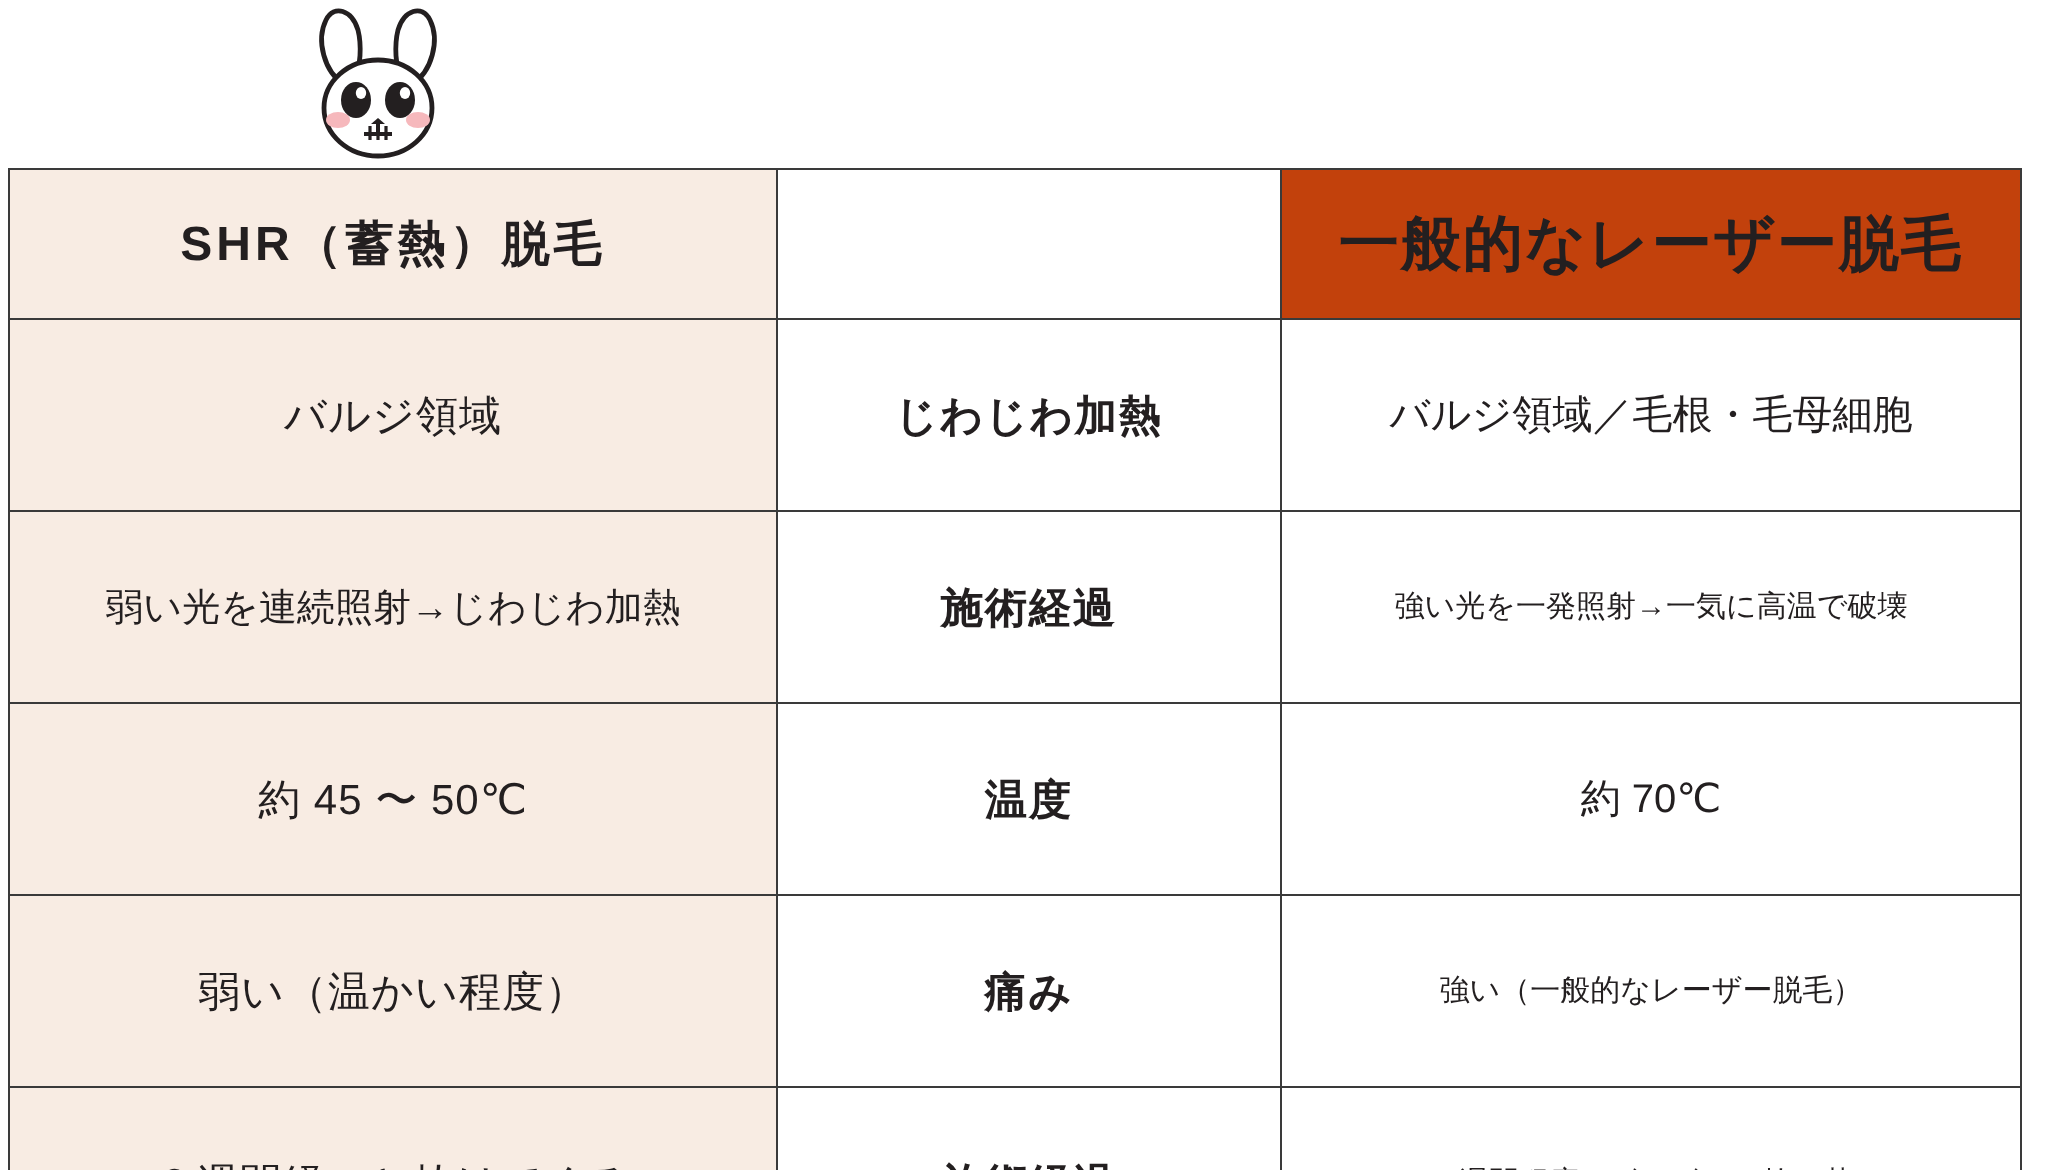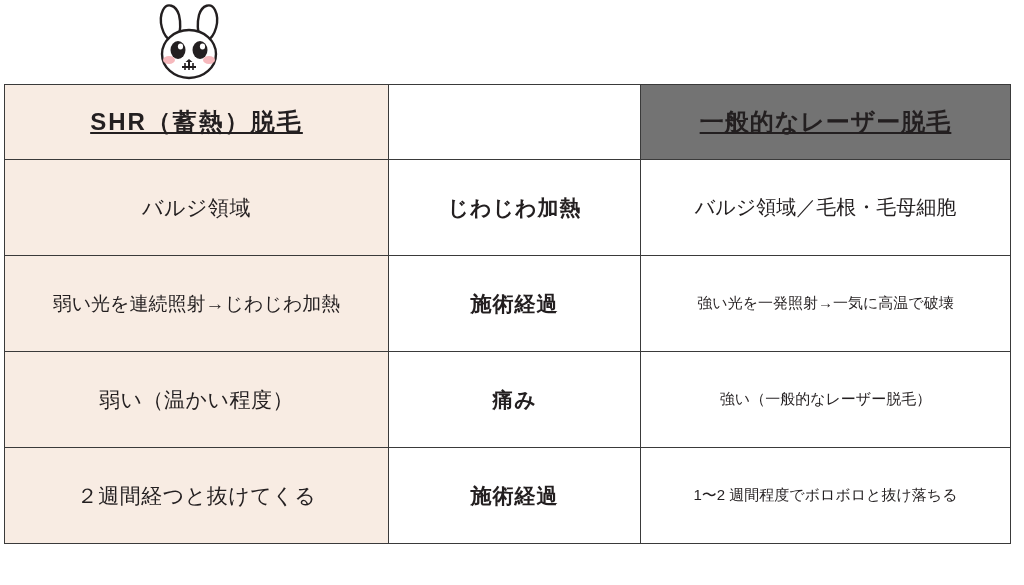--- a/index.html
+++ b/index.html
@@ -73,37 +73,36 @@
   td.right.small {
     font-size: 15px;
   }
   td.right.xsmall {
     font-size: 15px;
   }
 
   
   tr.head td {
     height: 72px;
-    text-decoration: underline;
   }
   td.head-left {
     background: #f8ece3;
     color: #e6833c;
     font-weight: bold;
     font-size: 24px;
     letter-spacing: 2px;
   }
   td.head-mid {
     background: #ffffff;
   }
   td.head-right {
-    background: #737373;
+    background: #c2410c;
     color: #231f20;
     font-weight: bold;
-    font-size: 24px;
+    font-size: 30px;
     letter-spacing: 1px;
   }
 
   tr.body-row td {
     height: 83px;
   }
 </style>
 </head>
 <body>
 
@@ -151,20 +150,25 @@
         <td class="mid">じわじわ加熱</td>
         <td class="right">バルジ領域／毛根・毛母細胞</td>
       </tr>
 
       <tr class="body-row">
         <td class="left small">弱い光を連続照射→じわじわ加熱</td>
         <td class="mid">施術経過</td>
         <td class="right small">強い光を一発照射→一気に高温で破壊</td>
       </tr>
 
+      <tr class="body-row">
+        <td class="left">約 45 〜 50℃</td>
+        <td class="mid">温度</td>
+        <td class="right">約 70℃</td>
+      </tr>
 
       <tr class="body-row">
         <td class="left">弱い（温かい程度）</td>
         <td class="mid">痛み</td>
         <td class="right small">強い（一般的なレーザー脱毛）</td>
       </tr>
 
       <tr class="body-row">
         <td class="left">２週間経つと抜けてくる</td>
         <td class="mid">施術経過</td>

